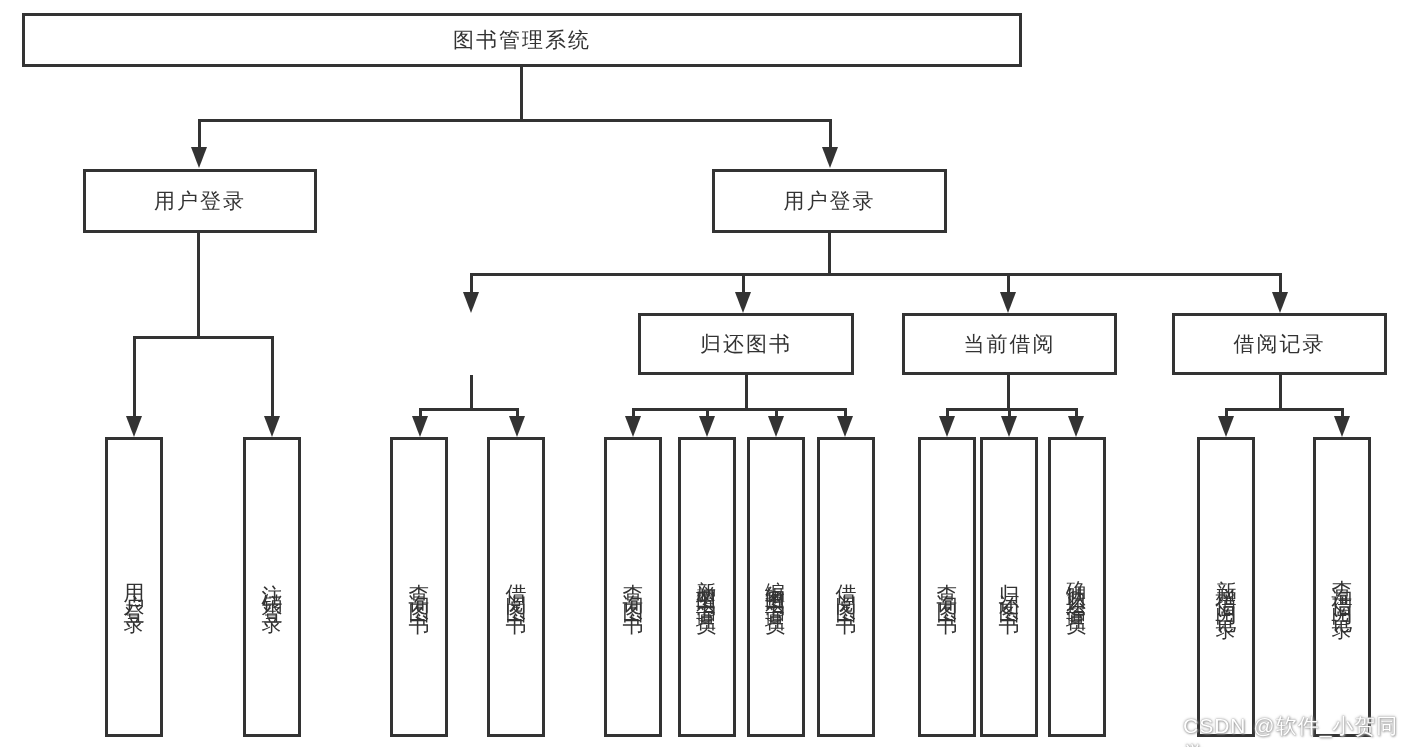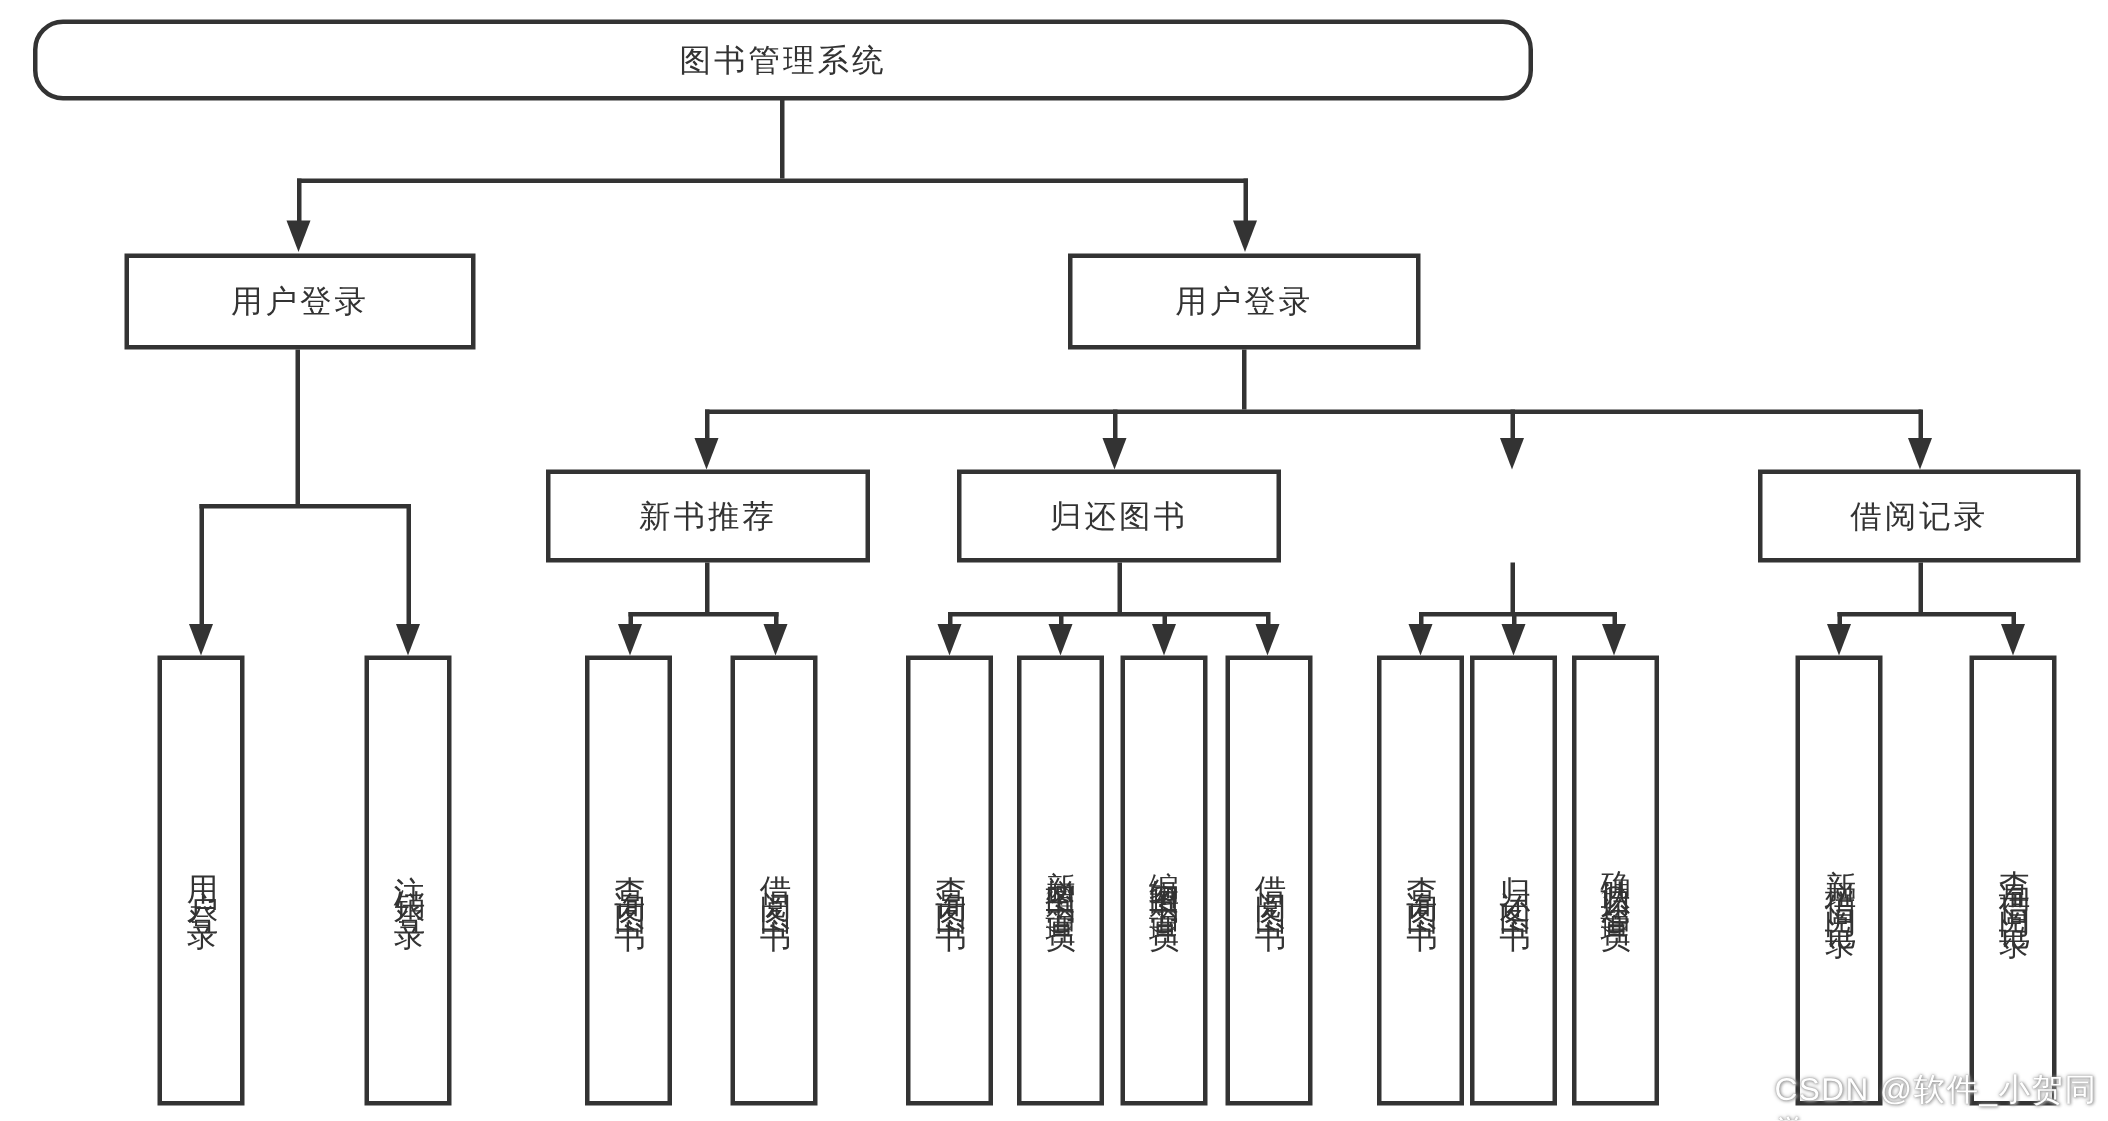--- a/index.html
+++ b/index.html
@@ -27,40 +27,40 @@
   
   .watermark{position:absolute;left:1183px;top:712px;font-size:21px;z-index:5;
              color:#ffffff;letter-spacing:1px;
              text-shadow:0 0 3px #9a9a9a,0 0 1px #8d8d8d,1px 1px 2px #b5b5b5;}
 </style>
 </head>
 <body>
 
 <div id="canvas">
 
-  <div class="node hnode" style="left:22px;top:13px;width:1000px;height:54px;border-radius:20px;">
+  <div class="node hnode" style="left:22px;top:13px;width:1000px;height:54px;">
     <span>图书管理系统</span>
   </div>
 
   <div class="node hnode" style="left:83px;top:169px;width:234px;height:64px;">
     <span>用户登录</span>
   </div>
 
   <div class="node hnode" style="left:712px;top:169px;width:235px;height:64px;">
     <span>用户登录</span>
   </div>
 
-  <div class="node hnode" style="left:364px;top:313px;width:216px;height:62px;">
-    <span>新书推荐</span>
-  </div>
 
   <div class="node hnode" style="left:638px;top:313px;width:216px;height:62px;">
     <span>归还图书</span>
   </div>
 
+  <div class="node hnode" style="left:902px;top:313px;width:215px;height:62px;">
+    <span>当前借阅</span>
+  </div>
 
   <div class="node hnode" style="left:1172px;top:313px;width:215px;height:62px;">
     <span>借阅记录</span>
   </div>
 
   <div class="node vnode" style="left:105px;">
     <span class="vlabel chars4">用户登录</span>
   </div>
   <div class="node vnode" style="left:243px;">
     <span class="vlabel chars4">注销登录</span>

